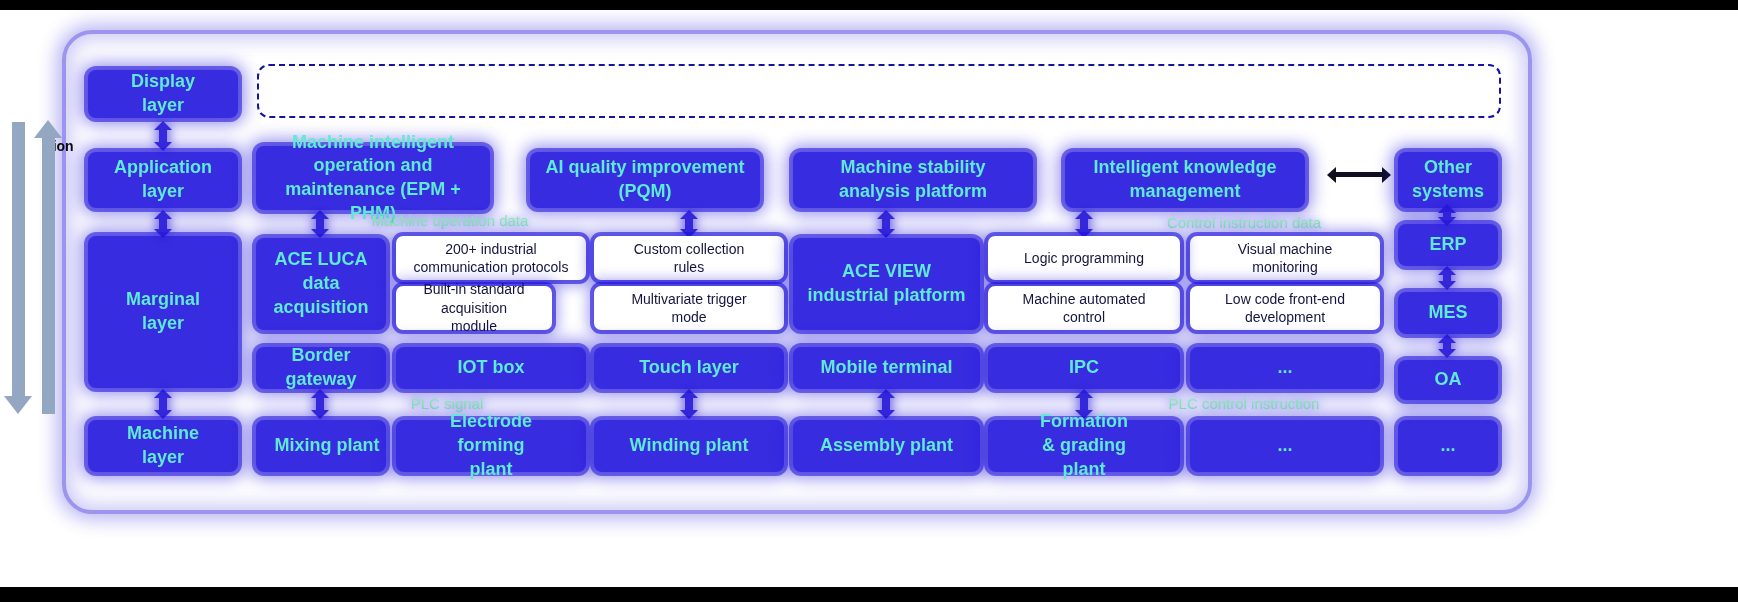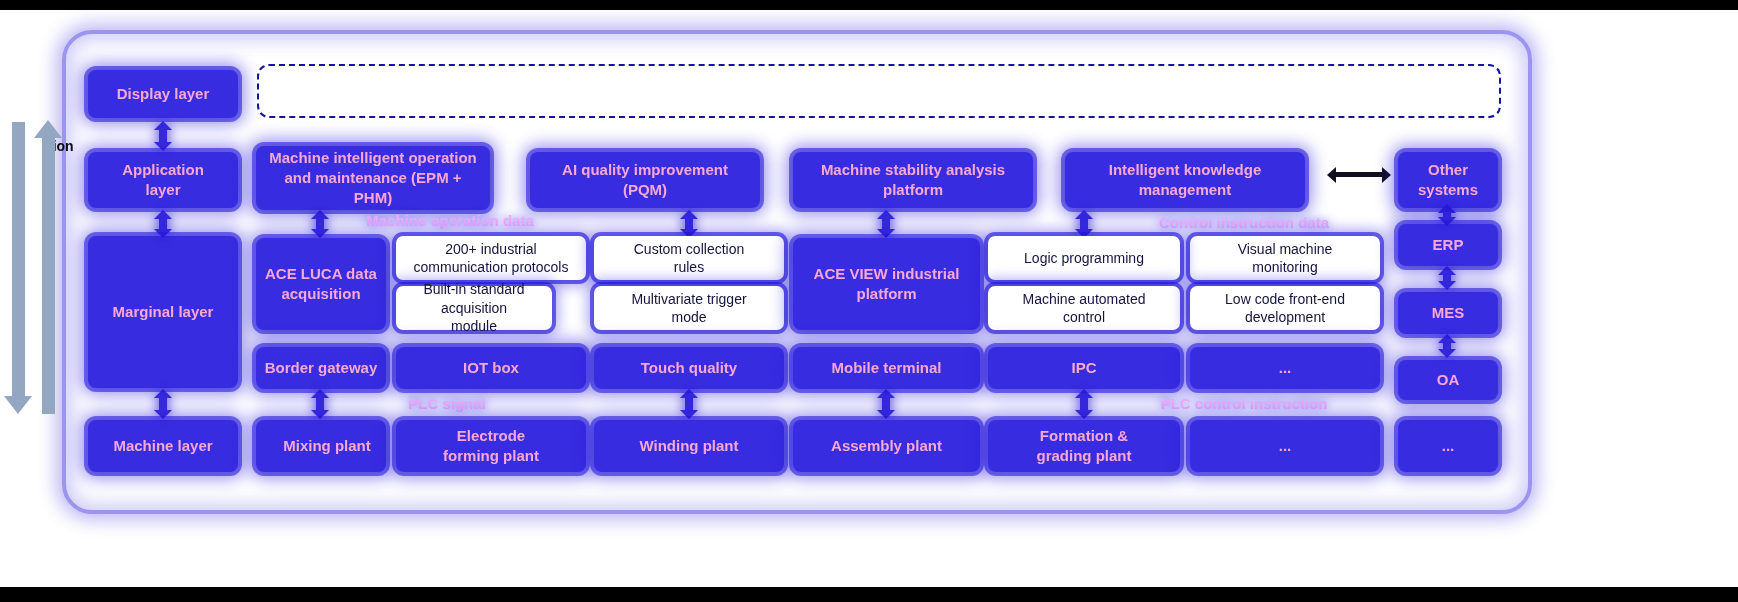--- a/index.html
+++ b/index.html
@@ -7,25 +7,25 @@
   .stage{position:relative;width:1738px;height:602px;background:#000;overflow:hidden;
          font-family:"Liberation Sans",sans-serif;}
   .panel{position:absolute;left:0;top:10px;width:1738px;height:577px;background:#fff;}
   .frame{position:absolute;left:62px;top:30px;width:1470px;height:484px;border-radius:30px;
          border:4px solid rgba(34,20,220,.45);
          box-shadow:0 0 18px 6px rgba(34,20,220,.30), inset 0 0 18px 6px rgba(34,20,220,.22);}
   .dashed{position:absolute;left:257px;top:64px;width:1244px;height:54px;
           border:2px dashed #14149e;border-radius:12px;}
   .node{position:absolute;display:flex;align-items:center;justify-content:center;
         text-align:center;border-radius:8px;line-height:1.32;}
-  .blue{background:#382ce0;color:#f9a8d4;font-weight:700;font-size:15px;
+  .blue{background:#382ce0;color:#5eead4;font-weight:700;font-size:18px;
         box-shadow:0 0 0 4px rgba(30,17,219,.55),0 0 16px 7px rgba(30,17,219,.45);}
   .wbox{background:#fff;color:#14143f;font-weight:500;font-size:14px;border-radius:7px;
         box-shadow:0 0 0 4px rgba(30,17,219,.60),0 0 14px 6px rgba(30,17,219,.40);}
-  .flow{position:absolute;color:#f0abfc;font-size:15px;font-weight:700;text-align:center;
+  .flow{position:absolute;color:#86efac;font-size:15px;font-weight:400;text-align:center;
         text-shadow:0 0 10px rgba(74,70,242,.75);}
   .varrow{position:absolute;width:8px;background:#2415d8;opacity:.9;
           filter:drop-shadow(0 0 6px rgba(36,21,216,.9));}
   .varrow::before,.varrow::after{content:"";position:absolute;left:-5px;width:0;height:0;
           border-left:9px solid transparent;border-right:9px solid transparent;}
   .varrow::before{bottom:100%;border-bottom:9px solid #2415d8;}
   .varrow::after{top:100%;border-top:9px solid #2415d8;}
   .harrow{position:absolute;height:5px;background:#101020;}
   .harrow::before,.harrow::after{content:"";position:absolute;width:0;height:0;top:-5px;
           border-top:8px solid transparent;border-bottom:8px solid transparent;}
@@ -82,21 +82,21 @@
   <div class="node wbox" style="left:396px;top:286px;width:156px;height:44px;padding:0 24px;">Built-in standard acquisition module</div>
   <div class="node wbox" style="left:594px;top:286px;width:190px;height:44px;padding:0 24px;">Multivariate trigger mode</div>
   <div class="node blue" style="left:793px;top:238px;width:187px;height:92px;padding:0 12px;">ACE VIEW industrial platform</div>
   <div class="node wbox" style="left:1190px;top:236px;width:190px;height:44px;padding:0 38px;">Visual machine monitoring</div>
   <div class="node wbox" style="left:988px;top:236px;width:192px;height:44px;padding:0 10px;">Logic programming</div>
   <div class="node wbox" style="left:988px;top:286px;width:192px;height:44px;padding:0 30px;">Machine automated control</div>
   <div class="node wbox" style="left:1190px;top:286px;width:190px;height:44px;padding:0 26px;">Low code front-end development</div>
 
   <div class="node blue" style="left:256px;top:347px;width:130px;height:42px;">Border gateway</div>
   <div class="node blue" style="left:396px;top:347px;width:190px;height:42px;">IOT box</div>
-  <div class="node blue" style="left:594px;top:347px;width:190px;height:42px;">Touch quality</div>
+  <div class="node blue" style="left:594px;top:347px;width:190px;height:42px;">Touch layer</div>
   <div class="node blue" style="left:793px;top:347px;width:187px;height:42px;">Mobile terminal</div>
   <div class="node blue" style="left:988px;top:347px;width:192px;height:42px;">IPC</div>
   <div class="node blue" style="left:1190px;top:347px;width:190px;height:42px;">...</div>
 
   <div class="flow" style="left:397px;top:395px;width:100px;">PLC signal</div>
   <div class="flow" style="left:1152px;top:395px;width:184px;">PLC control instruction</div>
   <div class="varrow" style="left:159px;top:398px;height:12px;"></div>
   <div class="varrow" style="left:316px;top:398px;height:12px;"></div>
   <div class="varrow" style="left:685px;top:398px;height:12px;"></div>
   <div class="varrow" style="left:882px;top:398px;height:12px;"></div>

